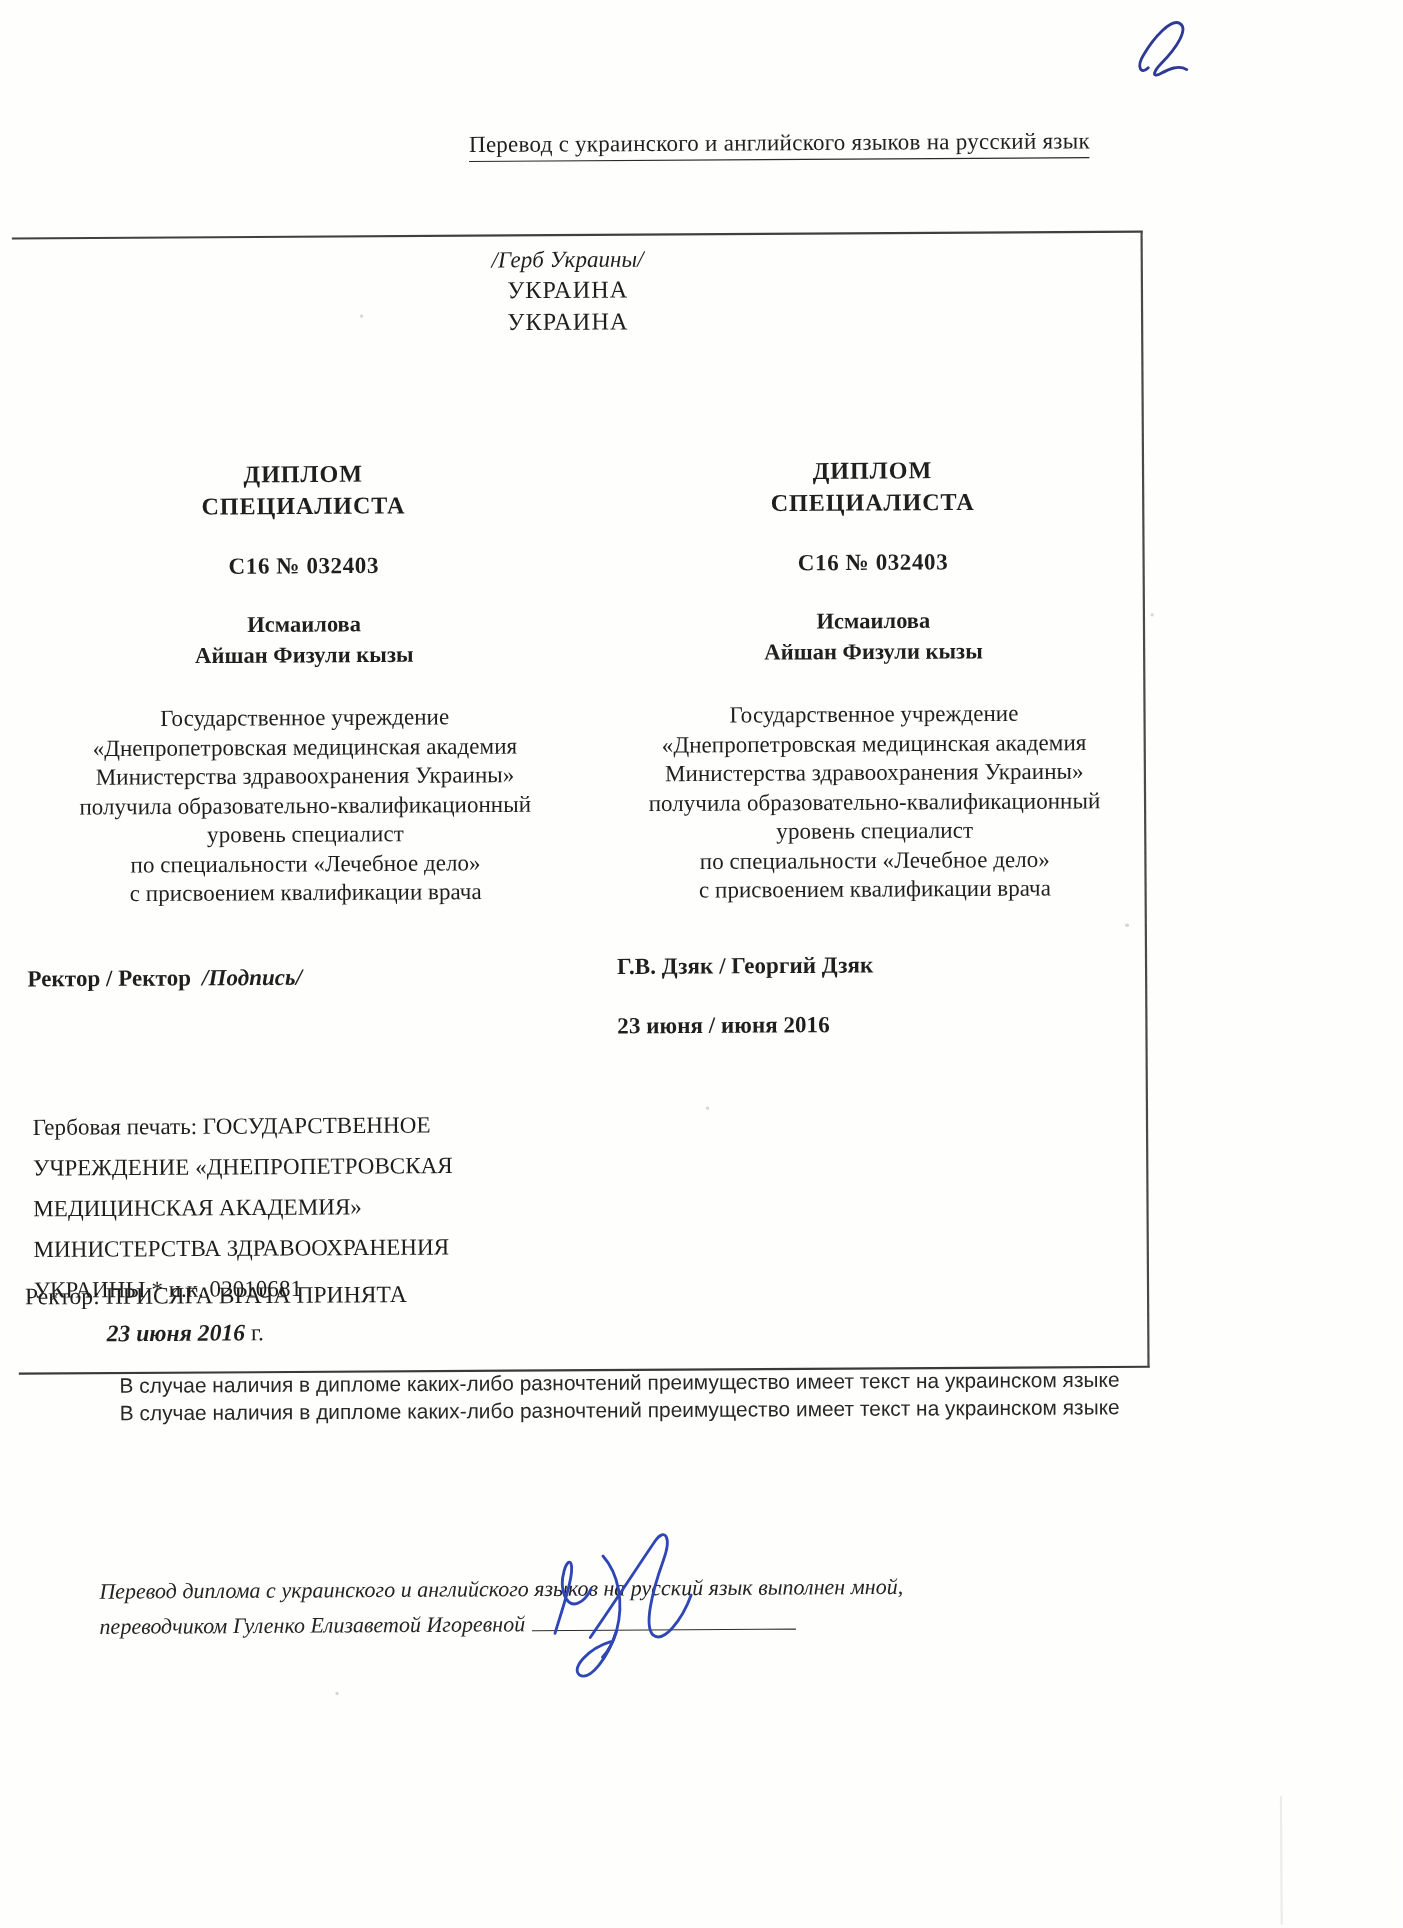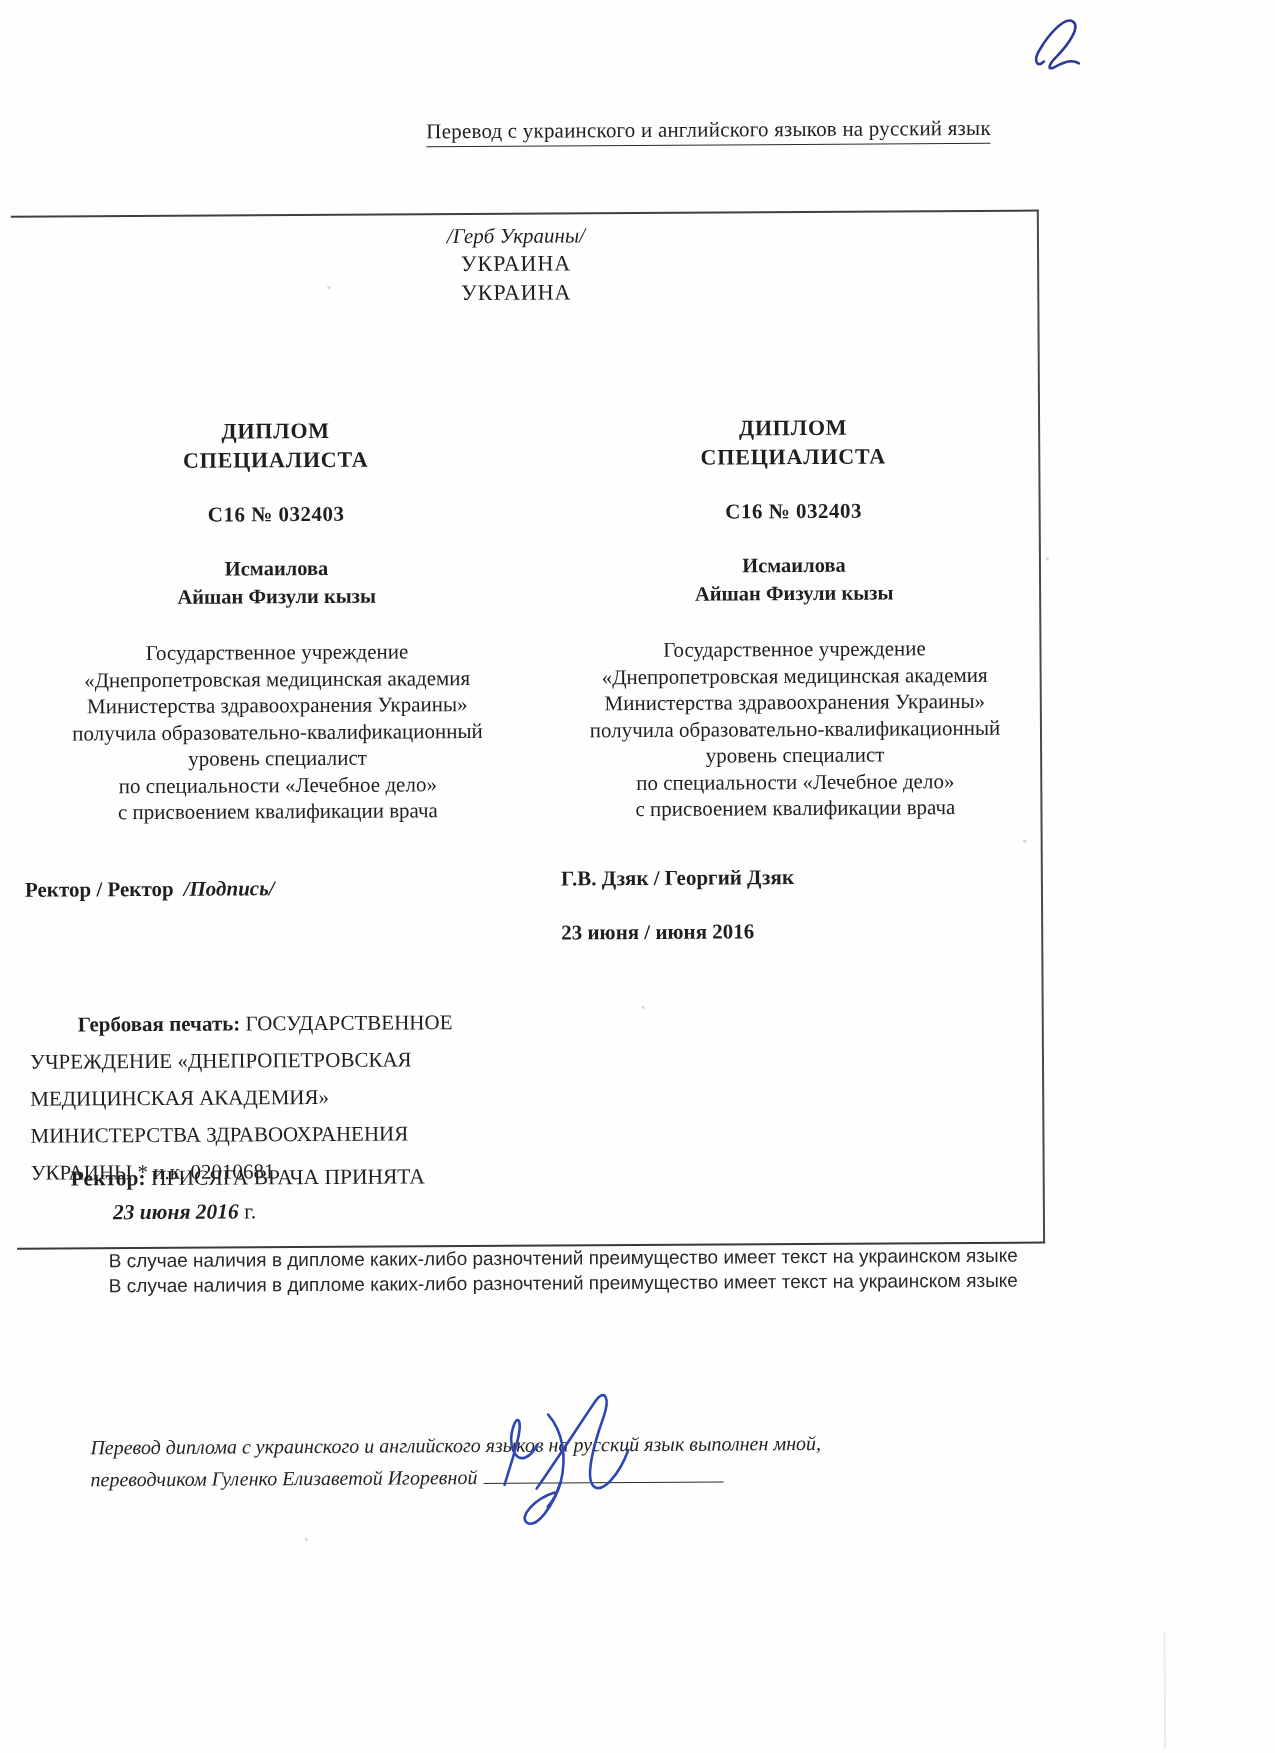--- a/index.html
+++ b/index.html
@@ -33,23 +33,23 @@
   .dip-number { font-weight:bold; font-size:21px; margin-top:26px; line-height:29px; letter-spacing:0.5px; }
   .dip-name { font-weight:bold; font-size:20.5px; line-height:28px; margin-top:25px; }
   .dip-body { font-size:21px; line-height:26.5px; margin-top:29px; }
 
   .rektor-line { position:absolute; left:10px; top:660px; font-size:21px; font-weight:bold; white-space:nowrap; }
   .sig-note { font-style:italic; margin-left:10px; }
   .dzyak-line { position:absolute; left:546px; top:652px; font-size:21px; font-weight:bold; white-space:nowrap; }
   .dzyak-date { position:absolute; left:546px; top:706px; font-size:21px; font-weight:bold; white-space:nowrap; }
 
   .seal-block { position:absolute; left:14px; top:789px; width:460px; font-size:21px; line-height:37px; }
-  .bold-label { font-weight:bold;margin-left:48px; }
+  .bold-label { font-weight:normal; }
   .stamp-line { position:absolute; left:6px; top:949px; font-size:21.5px; white-space:nowrap; }
-  .stamp-date-line { position:absolute; left:96px; top:983px; font-size:21.5px; white-space:nowrap; }
+  .stamp-date-line { position:absolute; left:80px; top:983px; font-size:21.5px; white-space:nowrap; }
   .stamp-date { font-weight:bold; font-style:italic; }
 
   .disclaimer {
     position:absolute; left:60px; width:1000px; text-align:center;
     font-family:"Liberation Sans","DejaVu Sans",sans-serif;
     font-size:19px; color:#272727; white-space:nowrap;
   }
   .d1 { top:1247px; } .d2 { top:1272px; }
 
   .translator { position:absolute; left:86px; top:1428px; font-style:italic; font-size:20px; line-height:32px; color:#232323; }

